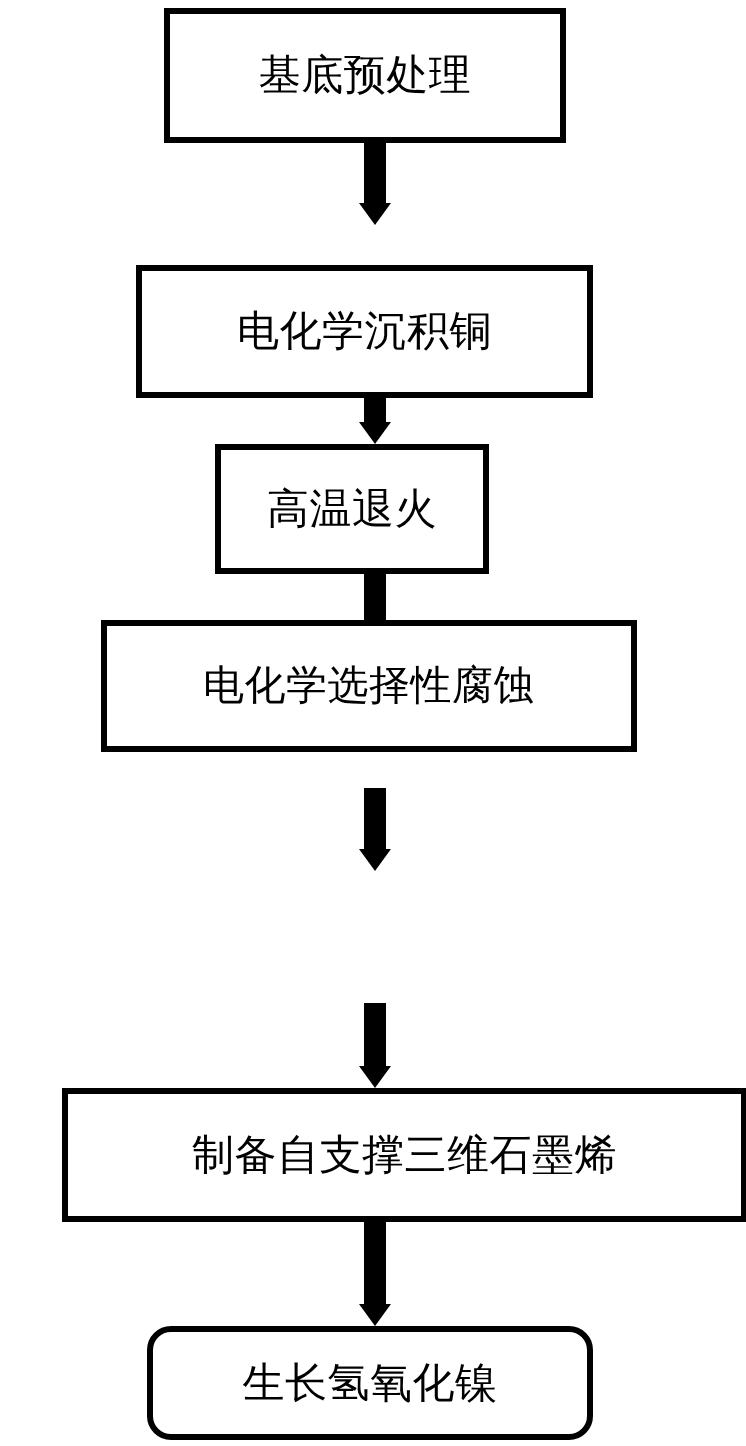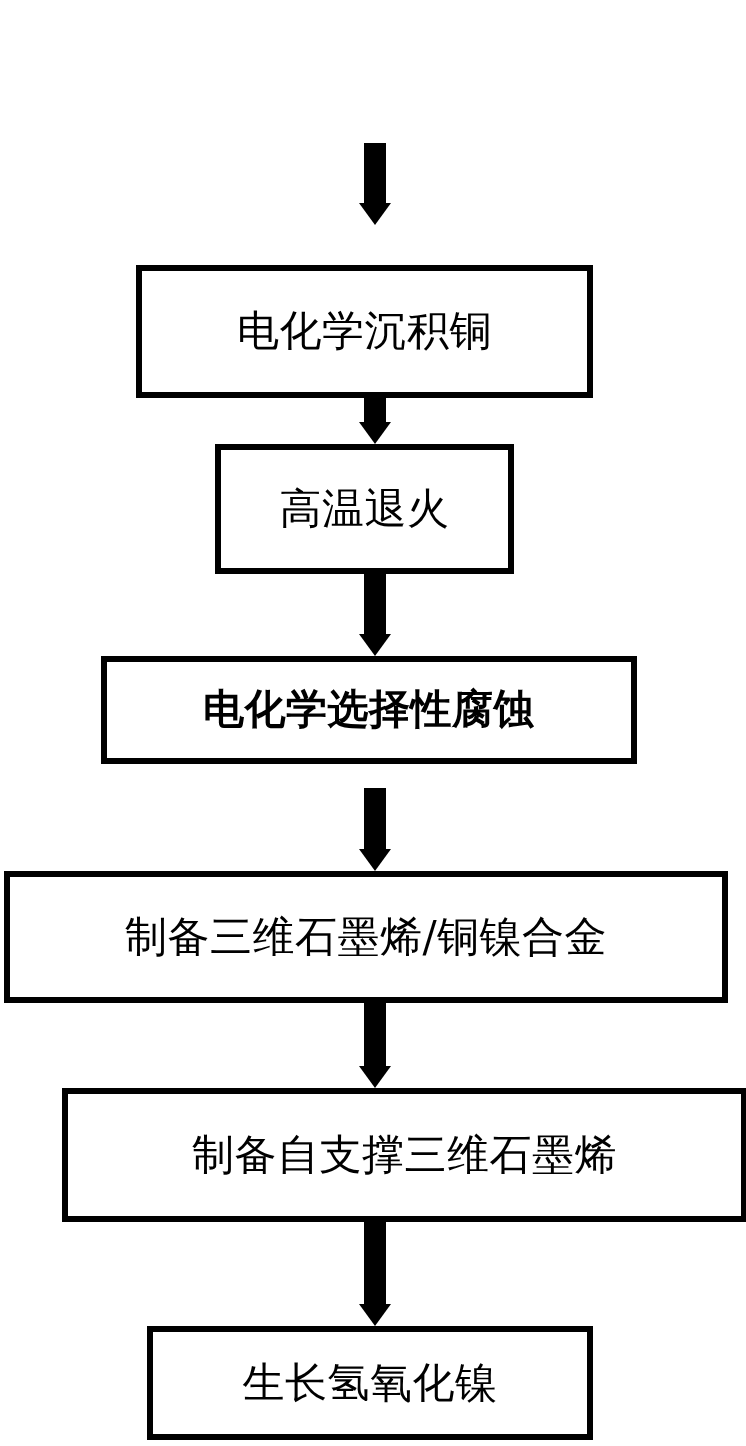--- a/index.html
+++ b/index.html
@@ -66,68 +66,68 @@
     border-left: 16px solid transparent;
     border-right: 16px solid transparent;
     border-top: 22px solid #000000;
   }
 </style>
 </head>
 <body>
 
 <div id="flowchart">
 
+  <div class="node n1" style="left:164px; top:8px; width:402px; height:135px;">
+    <span class="node-label">基底预处理</span>
+  </div>
 
   <div class="connector" style="left:364px; top:143px; width:22px; height:82px;">
     <div class="shaft" style="height:60px;"></div>
     <div class="head"></div>
   </div>
 
   <div class="node n2" style="left:136px; top:225px; width:457px; height:133px;margin-top:40px;">
     <span class="node-label">电化学沉积铜</span>
   </div>
 
   <div class="connector" style="left:364px; top:358px; width:22px; height:86px;">
     <div class="shaft" style="height:64px;"></div>
     <div class="head"></div>
   </div>
 
-  <div class="node n3" style="left:215px; top:444px; width:299px; height:130px;">
+  <div class="node n3" style="left:215px; top:444px; width:274px; height:130px;">
     <span class="node-label">高温退火</span>
   </div>
 
   <div class="connector" style="left:364px; top:574px; width:22px; height:82px;">
     <div class="shaft" style="height:60px;"></div>
     <div class="head"></div>
   </div>
 
-  <div class="node n4" style="left:101px; top:656px; width:536px; height:108px;font-weight:bold;">
+  <div class="node n4" style="left:101px; top:620px; width:536px; height:132px;">
     <span class="node-label">电化学选择性腐蚀</span>
   </div>
 
   <div class="connector" style="left:364px; top:788px; width:22px; height:83px;">
     <div class="shaft" style="height:61px;"></div>
     <div class="head"></div>
   </div>
 
-  <div class="node n5" style="left:4px; top:871px; width:724px; height:132px;">
-    <span class="node-label">制备三维石墨烯/铜镍合金</span>
-  </div>
 
   <div class="connector" style="left:364px; top:1003px; width:22px; height:85px;">
     <div class="shaft" style="height:63px;"></div>
     <div class="head"></div>
   </div>
 
   <div class="node n6" style="left:26px; top:1088px; width:685px; height:134px;margin-left:36px;">
     <span class="node-label">制备自支撑三维石墨烯</span>
   </div>
 
   <div class="connector" style="left:364px; top:1222px; width:22px; height:104px;">
     <div class="shaft" style="height:82px;"></div>
     <div class="head"></div>
   </div>
 
-  <div class="node n7" style="left:147px; top:1326px; width:446px; height:114px;">
+  <div class="node n7" style="left:147px; top:1326px; width:446px; height:114px;border-radius:24px;">
     <span class="node-label">生长氢氧化镍</span>
   </div>
 
 </div>
 
 </body></html>

